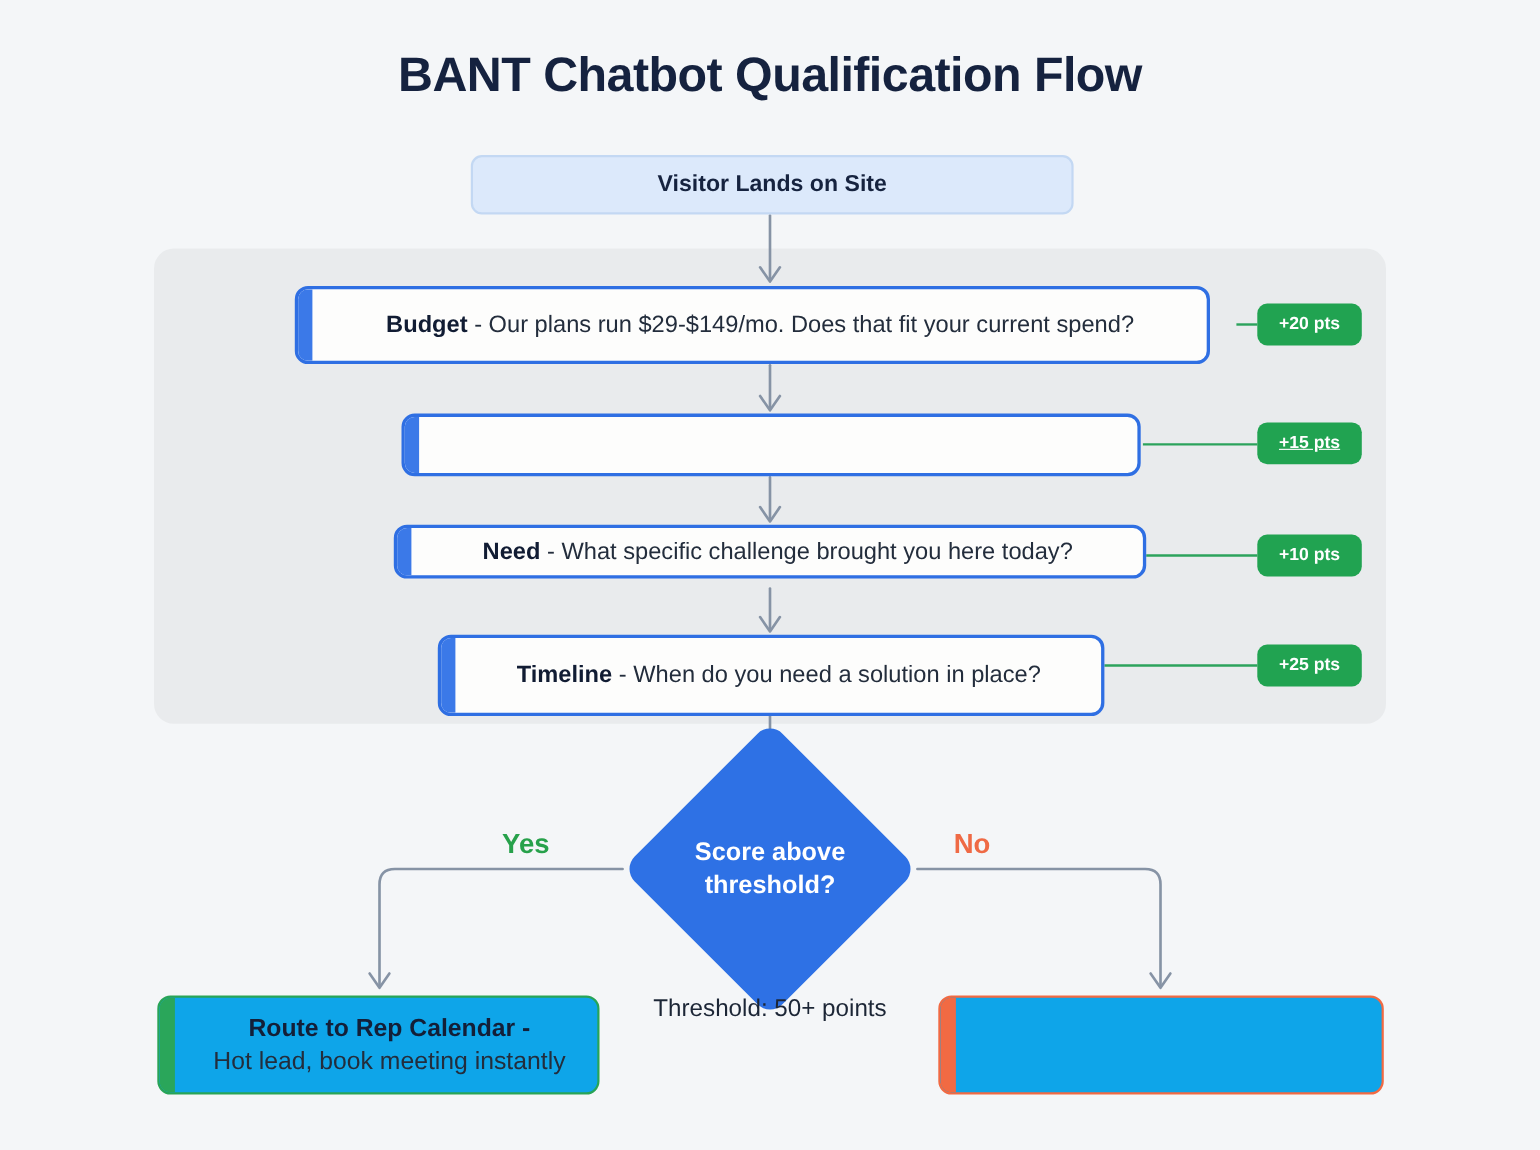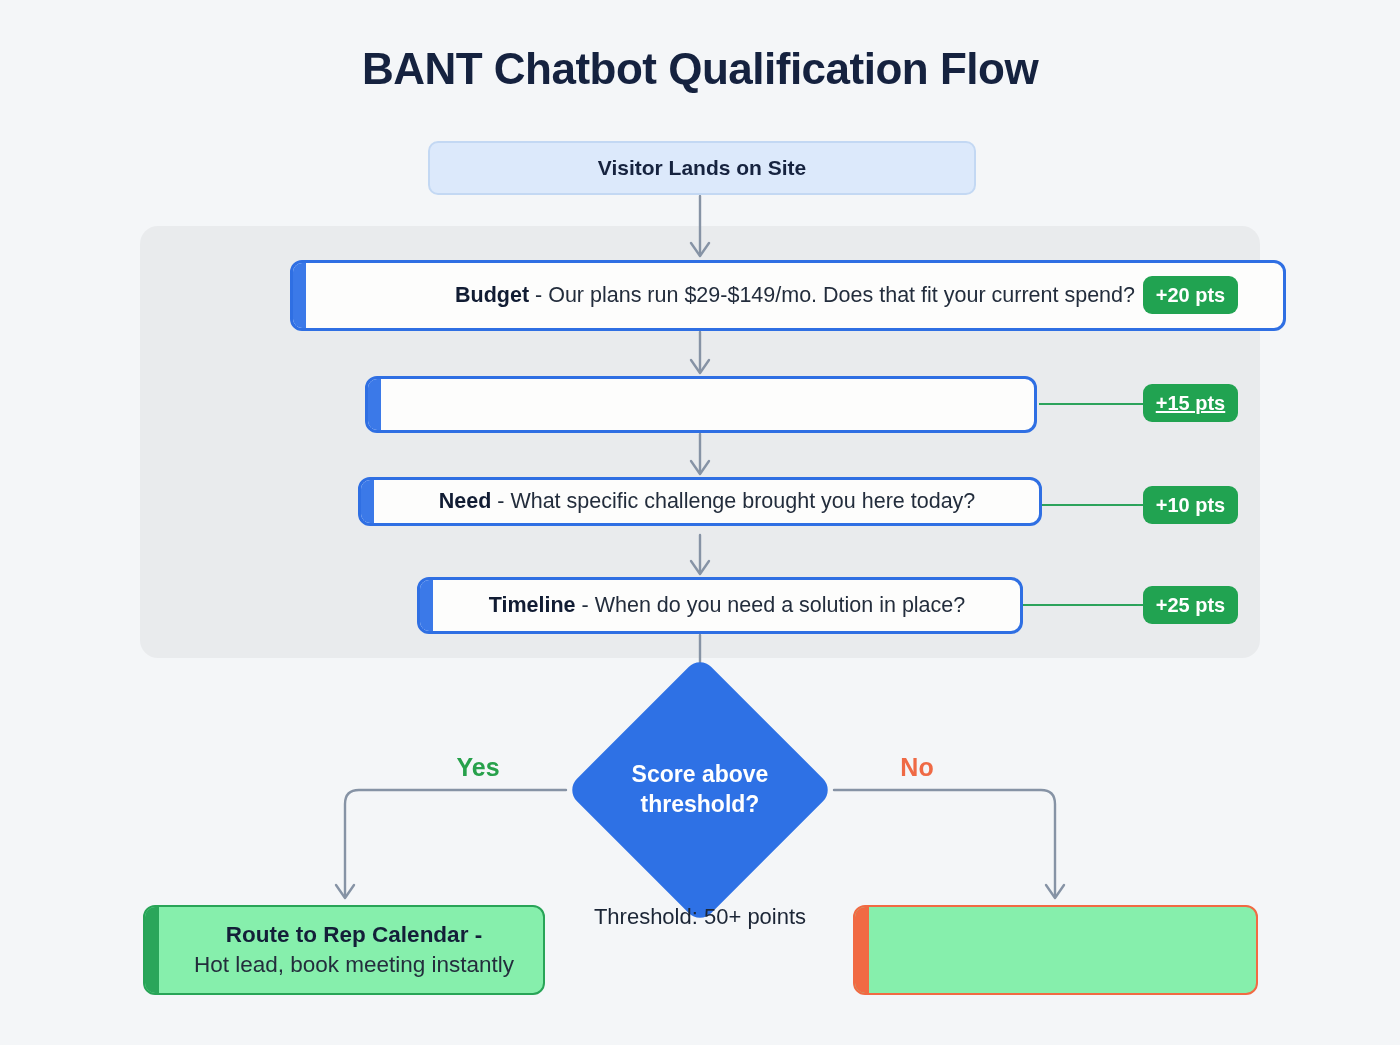--- a/index.html
+++ b/index.html
@@ -35,40 +35,40 @@
     position: absolute; left: 0; top: 0; bottom: 0; width: 13px; background: #3b79e8;
   }
   .qbox .qtext {
     padding-left: 26px; padding-right: 12px;
     font-size: 21.5px; color: #232d3c; text-align: center; line-height: 1.2;
   }
   .qbox .qtext b { color: #111c33; font-weight: 700; }
   .badge {
     position: absolute; width: 95px; height: 38px; background: #21a351;
     border-radius: 9px; display: flex; align-items: center; justify-content: center;
-    color: #ffffff; font-size: 20px; font-weight: 700; z-index: 2;
+    color: #ffffff; font-size: 16px; font-weight: 700; z-index: 2;
   }
   .diamond {
     position: absolute; left: 605px; top: 695px; width: 190px; height: 190px;
     background: #2e71e5; border-radius: 16px; transform: rotate(45deg); z-index: 2;
   }
   .diamond-label {
     position: absolute; left: 610px; top: 752px; width: 180px; height: 76px;
     display: flex; align-items: center; justify-content: center; text-align: center;
     color: #ffffff; font-size: 23px; font-weight: 700; line-height: 1.3; z-index: 3;
   }
   .branch-label { position: absolute; font-size: 25px; font-weight: 700; z-index: 2; }
   .yes-label { left: 428px; top: 753px; width: 100px; text-align: center; color: #27a14b; }
-  .no-label  { left: 867px; top: 753px; width: 100px; text-align: center; color: #ef6a45; }
+  .no-label  { left: 867px; top: 753px; width: 100px; color: #ef6a45; }
   .threshold-note {
     position: absolute; left: 550px; top: 904px; width: 300px; text-align: center;
     font-size: 22px; color: #1c2636; z-index: 2;
   }
   .outcome {
-    position: absolute; top: 905px; height: 90px; background: #86efac;
+    position: absolute; top: 905px; height: 90px; background: #0ea5e9;
     border-radius: 12px; overflow: hidden; z-index: 2;
     display: flex; align-items: center; justify-content: center; text-align: center;
   }
   .outcome .accent { position: absolute; left: 0; top: 0; bottom: 0; width: 14px; }
   .outcome.green { left: 143px; width: 402px; border: 2.5px solid #28a457; }
   .outcome.green .accent { background: #2aa65a; }
   .outcome.orange { left: 853px; width: 405px; border: 2.5px solid #f16a43; }
   .outcome.orange .accent { background: #f16a43; }
   .outcome .otext { padding-left: 20px; font-size: 22.5px; line-height: 1.32; color: #232d3c; }
   .outcome .otext b { color: #131f38; font-weight: 700; }
@@ -102,21 +102,21 @@
     <path d="M1046,885 L1055,898 L1064,885"></path>
   </g>
   <g fill="none" stroke="#2ca35c" stroke-width="2.2">
     <path d="M1124,295 L1143,295"></path>
     <path d="M1039,404 L1143,404"></path>
     <path d="M1042,505 L1143,505"></path>
     <path d="M1004,605 L1143,605"></path>
   </g>
 </svg>
 
-<div class="qbox" style="left:290px; top:260px; width:996px; height:71px;">
+<div class="qbox" style="left:268px; top:260px; width:832px; height:71px;">
   <span class="accent"></span>
   <div class="qtext">
     <b>Budget</b>
     <span>- Our plans run $29-$149/mo. Does that fit your current spend?</span>
   </div>
 </div>
 <div class="badge" style="left:1143px; top:276px;">
   <span>+20 pts</span>
 </div>
 
@@ -131,21 +131,21 @@
   <span class="accent"></span>
   <div class="qtext">
     <b>Need</b>
     <span>- What specific challenge brought you here today?</span>
   </div>
 </div>
 <div class="badge" style="left:1143px; top:486px;">
   <span>+10 pts</span>
 </div>
 
-<div class="qbox" style="left:398px; top:577px; width:606px; height:57px;margin-left:19px;">
+<div class="qbox" style="left:398px; top:577px; width:606px; height:74px;">
   <span class="accent"></span>
   <div class="qtext">
     <b>Timeline</b>
     <span>- When do you need a solution in place?</span>
   </div>
 </div>
 <div class="badge" style="left:1143px; top:586px;">
   <span>+25 pts</span>
 </div>
 

